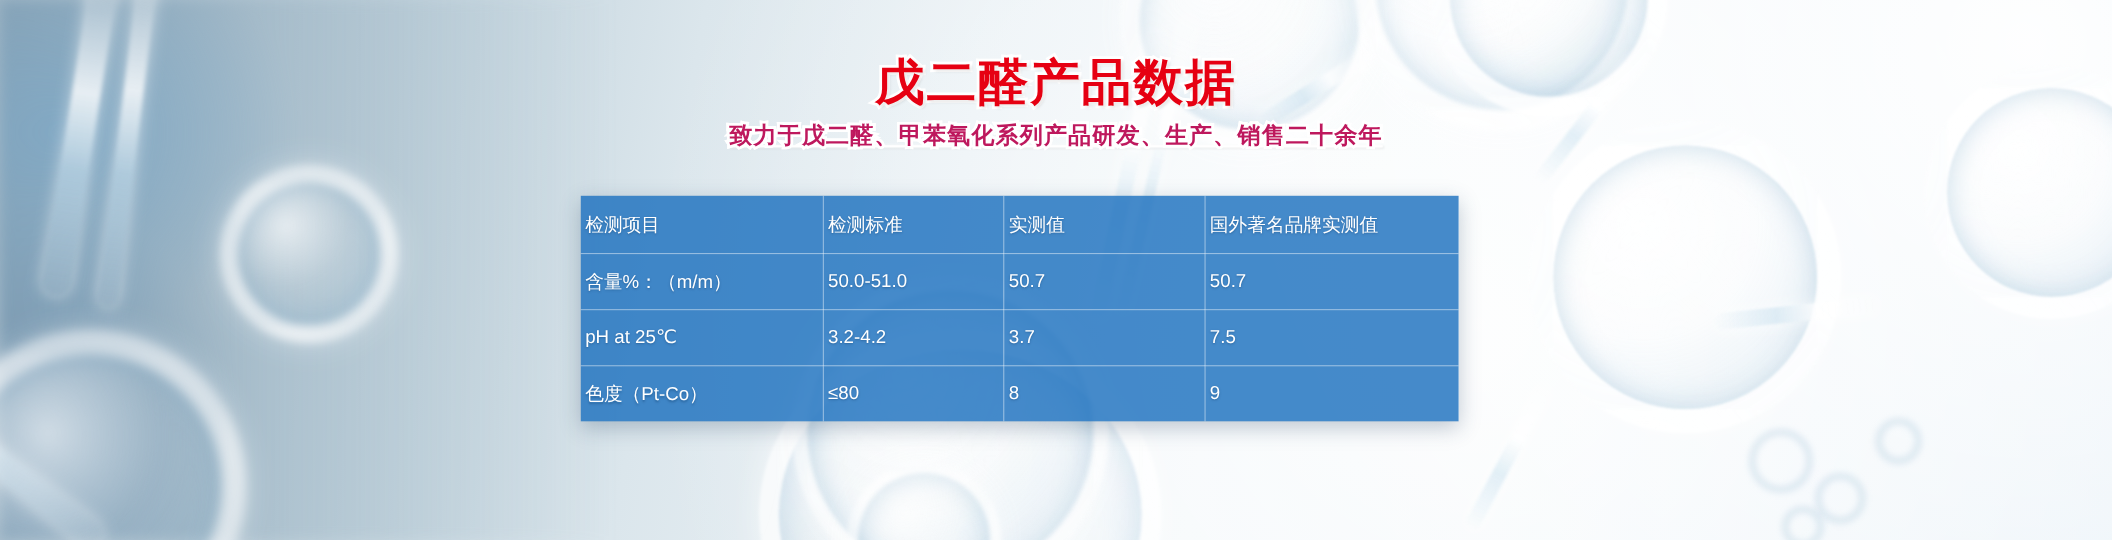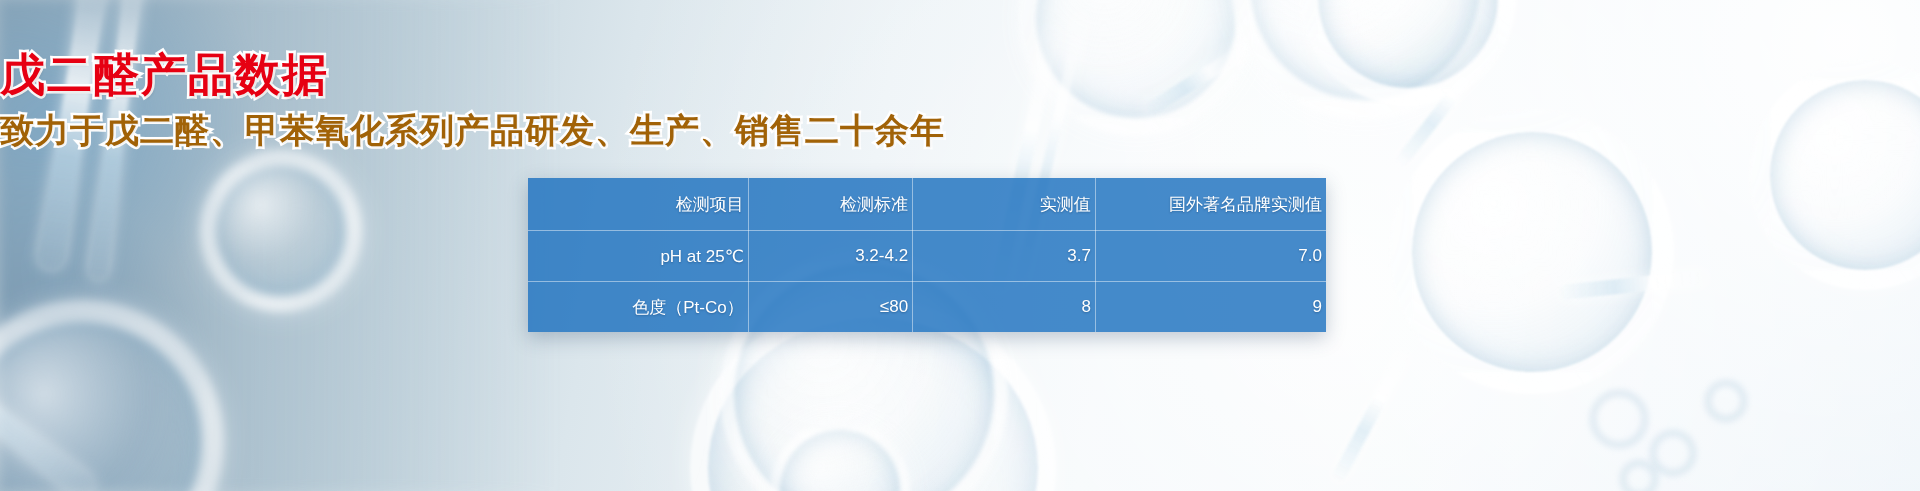--- a/index.html
+++ b/index.html
@@ -134,49 +134,50 @@
   .content {
     position: absolute;
     inset: 0;
   }
 
   .headline-wrap {
     position: absolute;
     top: 52px;
     left: 0;
     width: 1920px;
-    text-align: left;
+    text-align: center;
   }
 
   .headline {
     font-size: 45px;
     font-weight: bold;
     letter-spacing: 2px;
     color: #e60012;
     line-height: 1;
     margin: 0;
     -webkit-text-stroke: 5px #ffffff;
     paint-order: stroke fill;
     text-shadow:
       0 0 3px rgba(255,255,255,0.95),
       2px 2px 3px rgba(0,0,0,0.12);
   }
 
   .subheadline {
-    font-size: 34px;
+    font-size: 21px;
     font-weight: bold;
     letter-spacing: 1px;
-    color: #a16207;
+    color: #be185d;
     line-height: 1;
     margin: 16px 0 0 0;
     -webkit-text-stroke: 5px #ffffff;
     paint-order: stroke fill;
     text-shadow:
       0 0 3px rgba(255,255,255,0.95),
       1px 1px 2px rgba(0,0,0,0.10);
+    text-decoration: underline;
   }
 
   
   .table-wrap {
     position: absolute;
     left: 528px;
     top: 178px;
     width: 798px;
     box-shadow: 0 6px 18px rgba(40,70,100,0.28);
   }
@@ -189,21 +190,21 @@
   }
 
   table.spec col.c1 { width: 27.6%; }
   table.spec col.c2 { width: 20.6%; }
   table.spec col.c3 { width: 22.9%; }
   table.spec col.c4 { width: 28.9%; }
 
   table.spec th,
   table.spec td {
     color: #ffffff;
-    text-align: right;
+    text-align: left;
     font-weight: normal;
     font-size: 17px;
     height: 50px;
     padding: 0 4px;
     border-right: 1px solid rgba(255,255,255,0.45);
     border-bottom: 1px solid rgba(255,255,255,0.45);
     white-space: nowrap;
     text-shadow: 0 1px 2px rgba(0,40,80,0.35);
   }
   table.spec th:last-child,
@@ -271,24 +272,30 @@
         <thead>
           <tr>
             <th>检测项目</th>
             <th>检测标准</th>
             <th>实测值</th>
             <th>国外著名品牌实测值</th>
           </tr>
         </thead>
         <tbody>
           <tr>
+            <td>含量%：（m/m）</td>
+            <td>50.0-51.0</td>
+            <td>50.7</td>
+            <td>50.7</td>
+          </tr>
+          <tr>
             <td>pH at 25℃</td>
             <td>3.2-4.2</td>
             <td>3.7</td>
-            <td>7.0</td>
+            <td>7.5</td>
           </tr>
           <tr>
             <td>色度（Pt-Co）</td>
             <td>≤80</td>
             <td>8</td>
             <td>9</td>
           </tr>
         </tbody>
       </table>
     </div>

